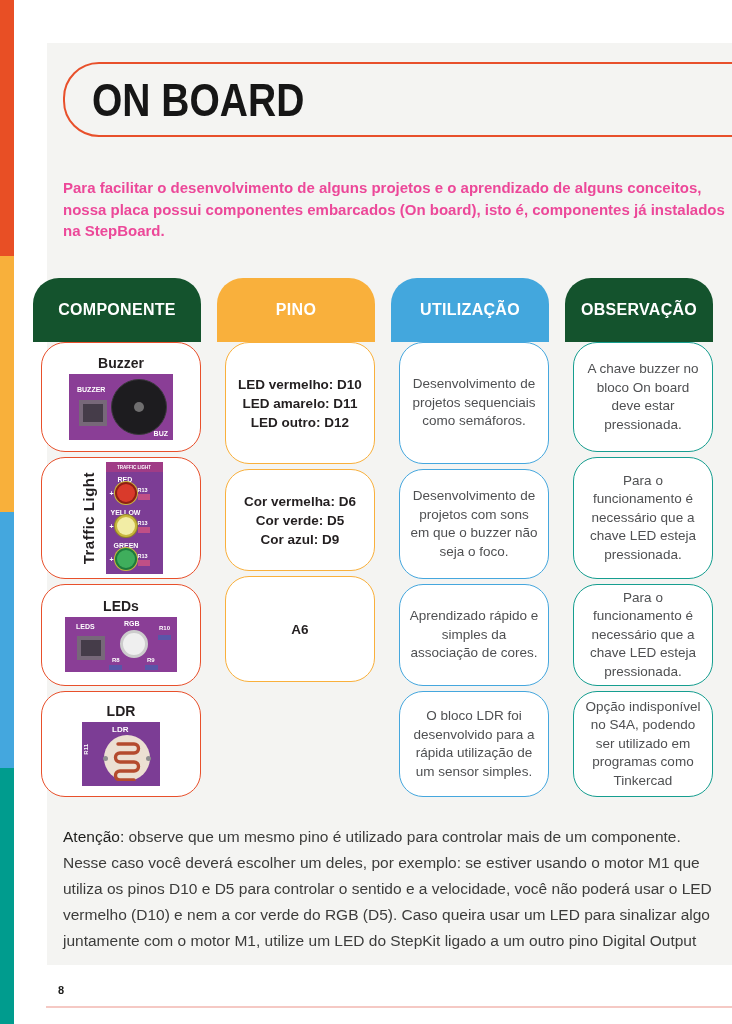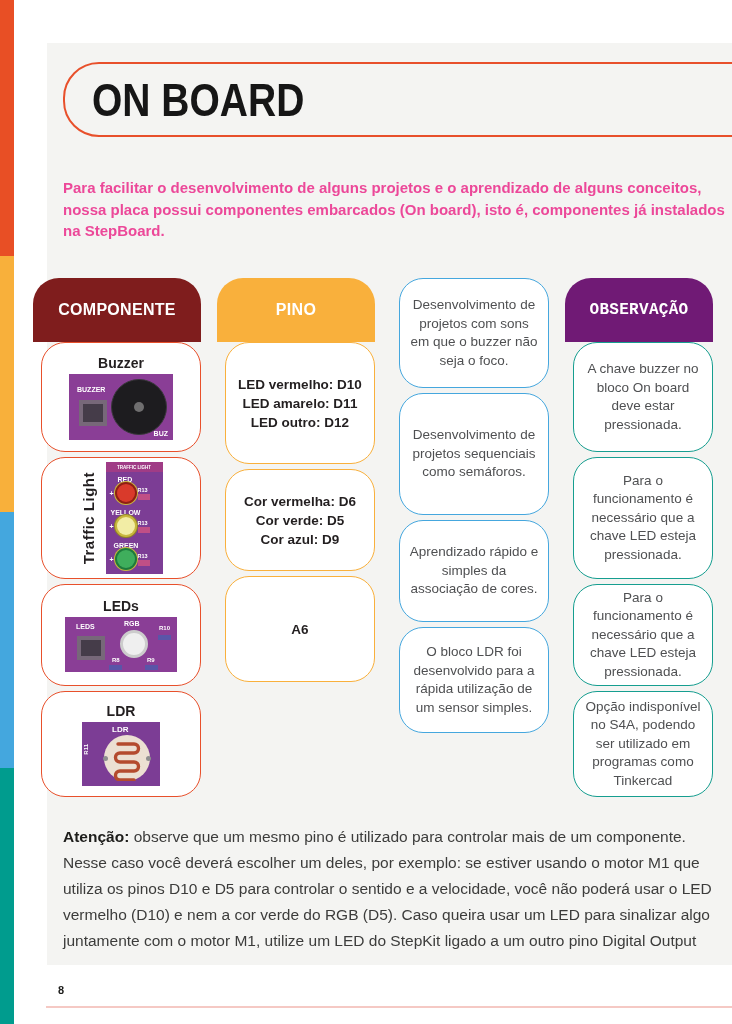--- a/index.html
+++ b/index.html
@@ -31,24 +31,24 @@
   .intro div{white-space:nowrap;}
 
   
   .col{position:absolute;top:278px;}
   .col-1{left:33px;width:168px;}
   .col-2{left:217px;width:158px;}
   .col-3{left:391px;width:158px;}
   .col-4{left:565px;width:148px;}
   .col-head{height:64px;border-radius:26px 26px 0 0;display:flex;align-items:center;
      justify-content:center;color:#fff;font-weight:bold;font-size:16px;letter-spacing:.3px;}
-  .head-1{background:#7f1d1d;}
+  .head-1{background:#14532d;}
   .head-2{background:#f9b03c;}
   .head-3{background:#43a7dd;}
-  .head-4{background:#701a75;font-family:Liberation Mono, monospace;}
+  .head-4{background:#14532d;}
   .cell{background:#fff;border-radius:24px;box-sizing:border-box;margin-bottom:5px;
      display:flex;flex-direction:column;align-items:center;justify-content:center;
      text-align:center;overflow:hidden;margin-left:8px;}
   .b-1{border:1.5px solid #e8502b;}
   .b-2{border:1.5px solid #f9b03c;}
   .b-3{border:1.5px solid #45a7de;}
   .b-4{border:1.5px solid #169e90;justify-content:center;}
   .h1{height:110px;} .h2{height:122px;} .h3{height:102px;} .h4{height:106px;}
   .comp-label{font-weight:bold;font-size:14px;color:#231f20;margin-bottom:3px;}
   .pin-line{font-weight:bold;font-size:13.5px;color:#231f20;line-height:19px;}
@@ -94,21 +94,21 @@
   .ldr-board{width:78px;height:64px;background:#7c3d95;}
   .ldr-sensor{position:absolute;left:22px;top:13px;width:46px;height:46px;border-radius:50%;
      background:#ece0d2;}
   .ldr-dot{position:absolute;top:21px;width:5px;height:5px;border-radius:50%;background:#8f8f8f;}
   .ldr-r11{position:absolute;left:1px;top:22px;writing-mode:vertical-rl;transform:rotate(180deg);
      color:#fff;font-size:6px;font-weight:bold;}
 
   
   .attention{position:absolute;left:63px;top:824px;font-size:15.5px;line-height:26px;color:#3c3c3b;}
   .attention div{white-space:nowrap;}
-  .attention .bold{font-weight:bold;color:#1d1d1b;}
+  .attention .bold{font-weight:normal;color:#1d1d1b;}
 
   
   .page-num{position:absolute;left:58px;top:984px;font-size:11px;font-weight:bold;color:#1d1d1b;}
   .foot-line{position:absolute;left:46px;top:1006px;width:686px;height:2px;background:#f5c9c4;}
 </style>
 </head>
 <body>
 
 <div class="page">
 
@@ -229,25 +229,26 @@
       <div class="pin-line">Cor vermelha: D6</div>
       <div class="pin-line">Cor verde: D5</div>
       <div class="pin-line">Cor azul: D9</div>
     </div>
     <div class="cell b-2 h4">
       <div class="pin-line">A6</div>
     </div>
   </div>
 
   <div class="col col-3">
+    <div class="col-head head-3">UTILIZAÇÃO</div>
+    <div class="cell b-3 h2">
+      <div class="body-text">Desenvolvimento de projetos sequenciais como semáforos.</div>
+    </div>
     <div class="cell b-3 h1">
       <div class="body-text">Desenvolvimento de projetos com sons em que o buzzer não seja o foco.</div>
-    </div>
-    <div class="cell b-3 h2">
-      <div class="body-text">Desenvolvimento de projetos sequenciais como semáforos.</div>
     </div>
     <div class="cell b-3 h3">
       <div class="body-text">Aprendizado rápido e simples da associação de cores.</div>
     </div>
     <div class="cell b-3 h4">
       <div class="body-text">O bloco LDR foi desenvolvido para a rápida utilização de um sensor simples.</div>
     </div>
   </div>
 
   <div class="col col-4">

